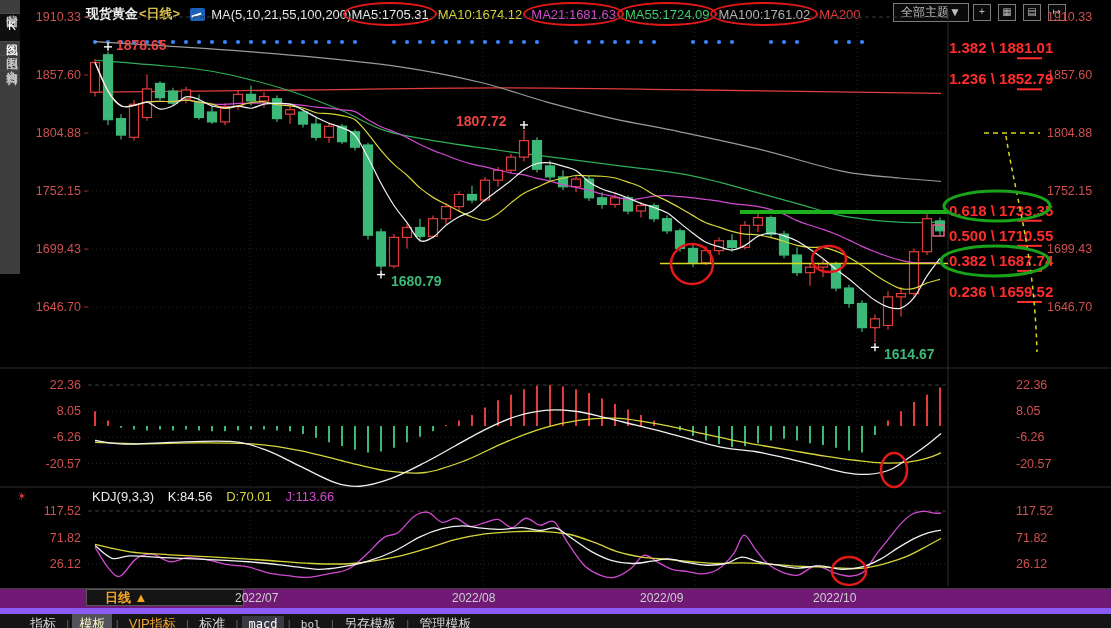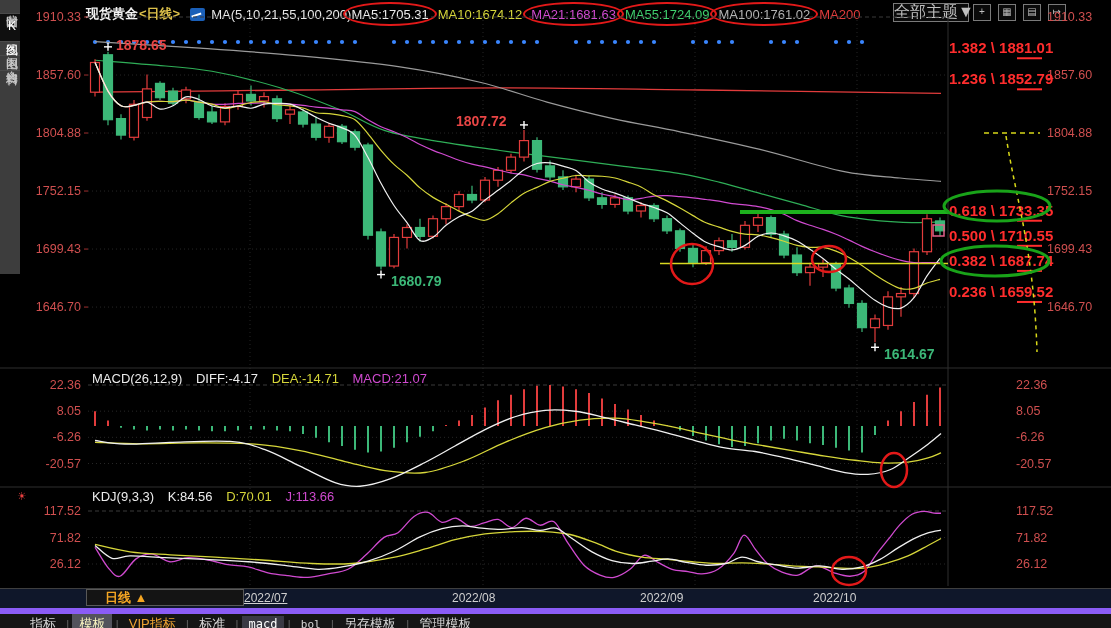--- a/index.html
+++ b/index.html
@@ -17,29 +17,29 @@
   #period{color:#dcc04a;font-weight:bold;margin-left:1px;}
   .mini-chart-icon{display:inline-block;width:15px;height:13px;margin:0 6px 0 10px;
     background:#1a5fb8;position:relative;border-radius:2px;}
   .mini-chart-icon::after{content:"";position:absolute;left:2px;top:6px;width:10px;height:4px;
     border-top:2px solid #fff;transform:rotate(-18deg);}
   #ma-group{color:#e8e8e8;margin-right:0;}
   .ma-item{margin-right:9px;position:relative;}
   .circled::after{content:"";position:absolute;left:-8px;right:-8px;top:-5px;bottom:-4px;
     border:2px solid #e31919;border-radius:50%;pointer-events:none;}
   #theme-btn{position:absolute;left:873px;top:3px;width:74px;height:17px;border:1px solid #7a7a7a;
-    color:#c0c0c0;font-size:16px;text-align:center;line-height:16px;background:#0a0a0a;}
+    color:#c0c0c0;font-size:12px;text-align:center;line-height:16px;background:#0a0a0a;}
   .win-btn{position:absolute;top:4px;width:16px;height:15px;border:1px solid #7a7a7a;color:#c0c0c0;
     font-size:10px;text-align:center;line-height:14px;background:#0a0a0a;}
   
   .ind-header{position:absolute;left:92px;font-size:13px;z-index:2;white-space:nowrap;}
   .ind-header span{margin-right:10px;}
   #kdj-sun{position:absolute;left:17px;top:490px;color:#e84040;font-size:11px;z-index:2;}
   
-  #xaxis-row{position:absolute;left:0;top:588px;width:1111px;height:19px;background:#0f172a;
+  #xaxis-row{position:absolute;left:0;top:588px;width:1111px;height:19px;background:#701a75;
     border-top:1px solid #3f3f3f;border-bottom:1px solid #3f3f3f;z-index:2;}
   #period-box{position:absolute;left:86px;top:0;height:17px;width:158px;border:1px solid #585858;
     background:#141414;color:#f5a623;font-weight:bold;font-size:13px;line-height:16px;padding-left:18px;box-sizing:border-box;}
   .month-label{position:absolute;top:2px;color:#cfcfcf;font-size:12px;}
   
   #toolbar{position:absolute;left:0;top:608px;width:1111px;height:20px;background:#151515;
     border-top:6px solid #8b5cf6;display:flex;align-items:center;z-index:2;font-size:13px;color:#d8d8d8;}
   .tb-item{padding:1px 7px;margin:0 1px;}
   .tb-item.highlight{background:#53535c;color:#fef9c3;}
   .tb-item.boxed{background:#3a3a44;color:#fff;font-family:"DejaVu Sans Mono","Liberation Mono",monospace;font-size:12px;}
@@ -67,38 +67,32 @@
     <span id="ma-legend"><span class="ma-item circled" style="color: rgb(236, 236, 236);">MA5:1705.31</span><span class="ma-item" style="color: rgb(214, 214, 58);">MA10:1674.12</span><span class="ma-item circled" style="color: rgb(208, 74, 208);">MA21:1681.63</span><span class="ma-item circled" style="color: rgb(63, 207, 110);">MA55:1724.09</span><span class="ma-item circled" style="color: rgb(180, 180, 180);">MA100:1761.02</span><span class="ma-item" style="color: rgb(226, 60, 60);">MA200</span></span>
     <span id="theme-btn">全部主题▼</span>
     <span id="win-buttons">
         <span class="win-btn" style="left: 953px;">+</span>
         <span class="win-btn" style="left: 978px;">▦</span>
         <span class="win-btn" style="left: 1003px;">▤</span>
         <span class="win-btn" style="left: 1028px;">↦</span>
       </span>
   </div>
 
-  <div class="ind-header" style="top:371px;">
-    <span id="macd-name" style="color: rgb(236, 236, 236);">MACD(26,12,9)</span>
-    <span id="macd-diff" style="color: rgb(236, 236, 236);">DIFF:-4.17</span>
-    <span id="macd-dea" style="color: rgb(214, 214, 58);">DEA:-14.71</span>
-    <span id="macd-macd" style="color: rgb(208, 74, 208);">MACD:21.07</span>
-  </div>
 
   <span id="kdj-sun">☀</span>
   <div class="ind-header" style="top:489px;">
     <span id="kdj-name" style="color: rgb(236, 236, 236);">KDJ(9,3,3)</span>
     <span id="kdj-k" style="color: rgb(236, 236, 236);">K:84.56</span>
     <span id="kdj-d" style="color: rgb(214, 214, 58);">D:70.01</span>
     <span id="kdj-j" style="color: rgb(208, 74, 208); text-align: center;">J:113.66</span>
   </div>
 
   <div id="xaxis-row">
     <div id="period-box">日线 ▲</div>
-  <span class="month-label" style="left: 244px; text-decoration: underline;">2022/07</span>
+  <span class="month-label" style="left: 235px;">2022/07</span>
       <span class="month-label" style="left: 440px; margin-left: 12px;">2022/08</span>
       <span class="month-label" style="left: 640px; text-align: right;">2022/09</span>
       <span class="month-label" style="left: 813px;">2022/10</span>
     </div>
 
   <div id="toolbar">
       <span style="width: 22px;"></span>
       <span class="tb-item">指标</span>
       <span class="tb-sep">|</span>
       <span class="tb-item highlight">模板</span>

